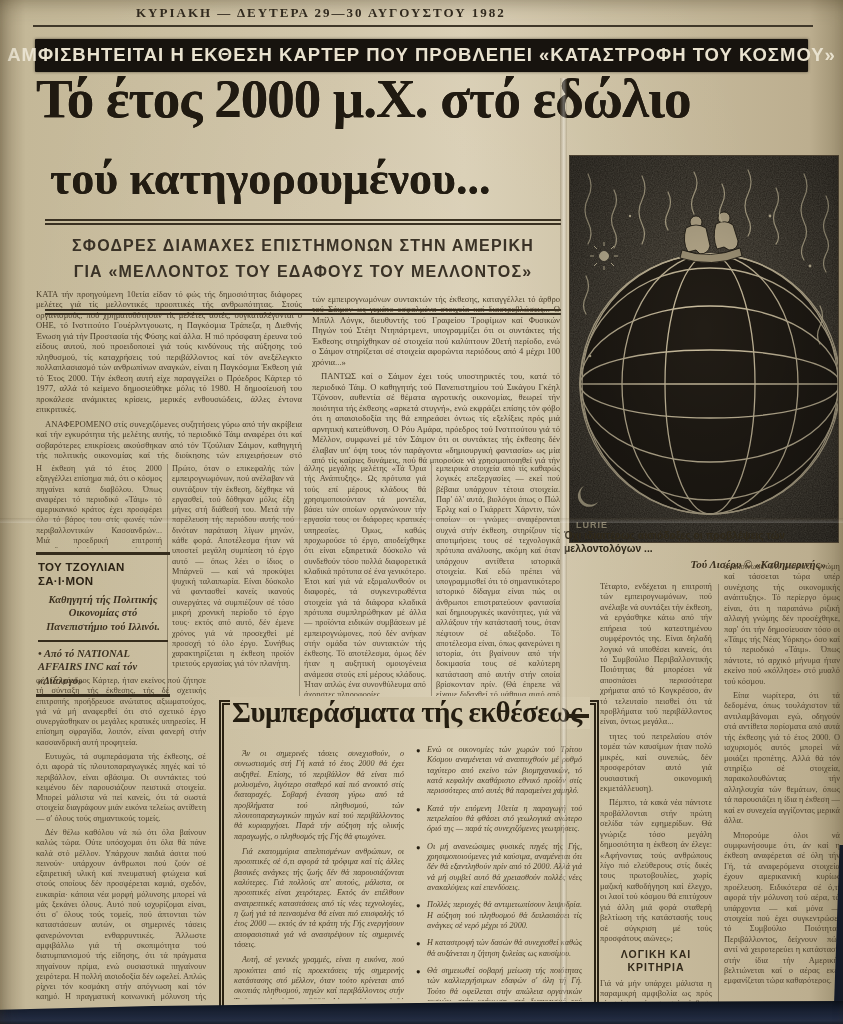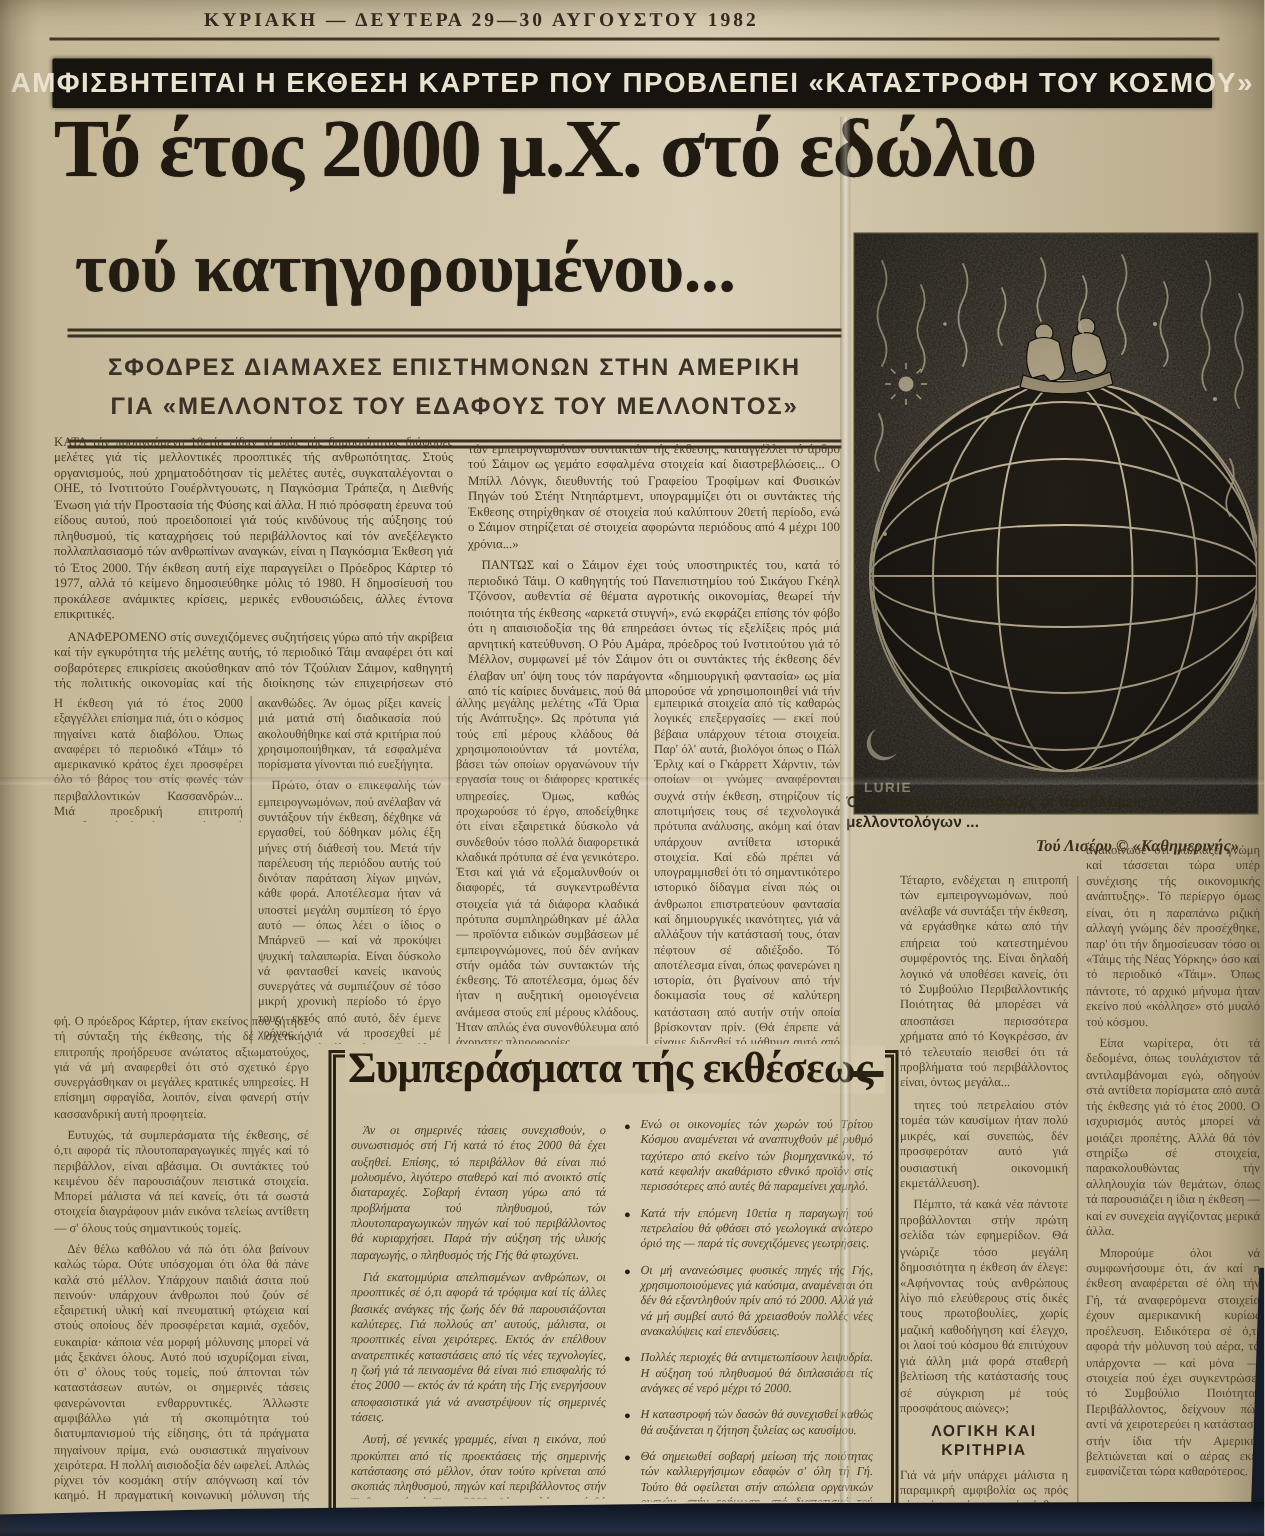--- a/index.html
+++ b/index.html
@@ -25,21 +25,21 @@
   .banner{position:absolute;left:35px;top:39px;width:773px;height:33px;background:#17130e;
     display:flex;align-items:center;justify-content:center;border-radius:1px;
     box-shadow:0 0 3px rgba(20,15,8,.6);}
   .banner span{font:700 18.5px/1 "Liberation Sans",sans-serif;color:#e9e2cf;letter-spacing:1px;white-space:nowrap;}
 
   .hl1{position:absolute;left:36px;top:70px;width:774px;font:700 55px/1.05 "Liberation Serif",serif;
     color:#201a11;letter-spacing:-1px;white-space:nowrap;text-shadow:0 0 .6px #201a11;}
   .hl2{position:absolute;left:50px;top:155px;font:700 46px/1.05 "Liberation Serif",serif;
     color:#221c12;letter-spacing:0;white-space:nowrap;text-shadow:0 0 .6px #221c12;}
 
-  .subtitle{position:absolute;left:45px;top:219px;width:512px;padding:8px 2px 7px;
+  .subtitle{position:absolute;left:45px;top:219px;width:512px;padding:8px 2px 23px;
     border-top:6px double #3a3122;border-bottom:6px double #3a3122;text-align:center;}
   .subtitle div{font:700 16px/1.65 "Liberation Sans",sans-serif;color:#3a3226;letter-spacing:1.2px;white-space:nowrap;}
 
   
   .col{position:absolute;overflow:hidden;text-align:justify;
     font:8.3px/1.24 "Liberation Serif",serif;color:#4a3e2a;}
   .col p{margin:0 0 4px;text-indent:9px;}
   .col p:first-child{text-indent:0;}
   .intro{font-size:8.6px;line-height:1.22;color:#463a26;}
   .vrule{position:absolute;width:1px;background:rgba(62,50,32,.42);}
@@ -108,29 +108,34 @@
     </div>
   <div class="col intro" style="left:312px;top:294px;width:248px;height:170px;">
       <p>τών εμπειρογνωμόνων συντακτών τής έκθεσης, καταγγέλλει τό άρθρο τού Σάιμον ως γεμάτο εσφαλμένα στοιχεία καί διαστρεβλώσεις... Ο Μπίλλ Λόνγκ, διευθυντής τού Γραφείου Τροφίμων καί Φυσικών Πηγών τού Στέητ Ντηπάρτμεντ, υπογραμμίζει ότι οι συντάκτες τής Έκθεσης στηρίχθηκαν σέ στοιχεία πού καλύπτουν 20ετή περίοδο, ενώ ο Σάιμον στηρίζεται σέ στοιχεία αφορώντα περιόδους από 4 μέχρι 100 χρόνια...»</p>
       <p>ΠΑΝΤΩΣ καί ο Σάιμον έχει τούς υποστηρικτές του, κατά τό περιοδικό Τάιμ. Ο καθηγητής τού Πανεπιστημίου τού Σικάγου Γκέηλ Τζόνσον, αυθεντία σέ θέματα αγροτικής οικονομίας, θεωρεί τήν ποιότητα τής έκθεσης «αρκετά στυγνή», ενώ εκφράζει επίσης τόν φόβο ότι η απαισιοδοξία της θά επηρεάσει όντως τίς εξελίξεις πρός μιά αρνητική κατεύθυνση. Ο Ρόυ Αμάρα, πρόεδρος τού Ινστιτούτου γιά τό Μέλλον, συμφωνεί μέ τόν Σάιμον ότι οι συντάκτες τής έκθεσης δέν έλαβαν υπ' όψη τους τόν παράγοντα «δημιουργική φαντασία» ως μία από τίς καίριες δυνάμεις, πού θά μπορούσε νά χρησιμοποιηθεί γιά τήν επίλυση τών προβλημάτων. «Όποιος κάνει μιά προβολή τού παρελθόντος στό μέλλον συμπεραίνει αναπόδευκτα ότι τό μέλλον θά είναι ζοφερό. Αλλά η ζωή δέν εξελίσσεται μ' αυτόν τόν τρόπο. Είμαι σίγουρος ότι οι μελλοντικές διορθωτικές επεμβάσεις θά απαλείψουν μερικούς από τούς σημερινούς κινδύνους».</p>
     </div>
 
   <div class="col" style="left:36px;top:464px;width:126px;height:84px;">
       <p>Η έκθεση γιά τό έτος 2000 εξαγγέλλει επίσημα πιά, ότι ο κόσμος πηγαίνει κατά διαβόλου. Όπως αναφέρει τό περιοδικό «Τάιμ» τό αμερικανικό κράτος έχει προσφέρει όλο τό βάρος του στίς φωνές τών περιβαλλοντικών Κασσανδρών... Μιά προεδρική επιτροπή προειδοποιεί, ότι έρχεται μέ γοργό ρυθμό η ημέρα, κατά τήν οποία δέν θά μπορούμε πιά νά αποτρέψουμε τήν παγκόσμια καταστρο-</p>
     </div>
 
+  <div class="authorbox">
+    <div class="aname">ΤΟΥ ΤΖΟΥΛΙΑΝ ΣΑ·Ι·ΜΟΝ</div>
+    <div class="arole">Καθηγητή τής Πολιτικής Οικονομίας στό Πανεπιστήμιο τού Ιλλινόι.</div>
+    <div class="asep"></div>
+    <div class="asrc">• Από τό NATIONAL AFFAIRS INC καί τόν «Διάλογο»</div>
+  </div>
 
   <div class="col" style="left:36px;top:676px;width:170px;height:328px;">
       <p>φή. Ο πρόεδρος Κάρτερ, ήταν εκείνος πού ζήτησε τή σύνταξη τής έκθεσης, τής δέ σχετικής επιτροπής προήδρευσε ανώτατος αξιωματούχος, γιά νά μή αναφερθεί ότι στό σχετικό έργο συνεργάσθηκαν οι μεγάλες κρατικές υπηρεσίες. Η επίσημη σφραγίδα, λοιπόν, είναι φανερή στήν κασσανδρική αυτή προφητεία.</p>
       <p>Ευτυχώς, τά συμπεράσματα τής έκθεσης, σέ ό,τι αφορά τίς πλουτοπαραγωγικές πηγές καί τό περιβάλλον, είναι αβάσιμα. Οι συντάκτες τού κειμένου δέν παρουσιάζουν πειστικά στοιχεία. Μπορεί μάλιστα νά πεί κανείς, ότι τά σωστά στοιχεία διαγράφουν μιάν εικόνα τελείως αντίθετη — σ' όλους τούς σημαντικούς τομείς.</p>
       <p>Δέν θέλω καθόλου νά πώ ότι όλα βαίνουν καλώς τώρα. Ούτε υπόσχομαι ότι όλα θά πάνε καλά στό μέλλον. Υπάρχουν παιδιά άσιτα πού πεινούν· υπάρχουν άνθρωποι πού ζούν σέ εξαιρετική υλική καί πνευματική φτώχεια καί στούς οποίους δέν προσφέρεται καμιά, σχεδόν, ευκαιρία· κάποια νέα μορφή μόλυνσης μπορεί νά μάς ξεκάνει όλους. Αυτό πού ισχυρίζομαι είναι, ότι σ' όλους τούς τομείς, πού άπτονται τών καταστάσεων αυτών, οι σημερινές τάσεις φανερώνονται ενθαρρυντικές. Άλλωστε αμφιβάλλω γιά τή σκοπιμότητα τού διατυμπανισμού τής είδησης, ότι τά πράγματα πηγαίνουν πρίμα, ενώ ουσιαστικά πηγαίνουν χειρότερα. Η πολλή αισιοδοξία δέν ωφελεί. Απλώς ρίχνει τόν κοσμάκη στήν απόγνωση καί τόν καημό. Η πραγματική κοινωνική μόλυνση τής σημερινής εποχής είναι οι ψευδείς κακές ειδήσεις — η δέ μόλυνση αυτή είναι καί η πιό επικίνδυνη.</p>
     </div>
 
   <div class="col" style="left:172px;top:464px;width:122px;height:232px;">
-      <p>ακανθώδες. Άν όμως ρίξει κανείς μιά ματιά στή διαδικασία πού ακολουθήθηκε καί στά κριτήρια πού χρησιμοποιήθηκαν, τά εσφαλμένα πορίσματα γίνονται πιό ευεξήγητα.</p>
       <p>Πρώτο, όταν ο επικεφαλής τών εμπειρογνωμόνων, πού ανέλαβαν νά συντάξουν τήν έκθεση, δέχθηκε νά εργασθεί, τού δόθηκαν μόλις έξη μήνες στή διάθεσή του. Μετά τήν παρέλευση τής περιόδου αυτής τού δινόταν παράταση λίγων μηνών, κάθε φορά. Αποτέλεσμα ήταν νά υποστεί μεγάλη συμπίεση τό έργο αυτό — όπως λέει ο ίδιος ο Μπάρνεϋ — καί νά προκύψει ψυχική ταλαιπωρία. Είναι δύσκολο νά φαντασθεί κανείς ικανούς συνεργάτες νά συμπιέζουν σέ τόσο μικρή χρονική περίοδο τό έργο τους· εκτός από αυτό, δέν έμενε χρόνος γιά νά προσεχθεί μέ προσοχή τό όλο έργο. Συνήθως χαρακτηρίζεται η έκθεση προϊόν τριετούς εργασίας γιά τόν πλανήτη.</p>
     </div>
 
   <div class="col" style="left:304px;top:464px;width:122px;height:232px;">
     <div>
         <p>άλλης μεγάλης μελέτης «Τά Όρια τής Ανάπτυξης». Ως πρότυπα γιά τούς επί μέρους κλάδους θά χρησιμοποιούνταν τά μοντέλα, βάσει τών οποίων οργανώνουν τήν εργασία τους οι διάφορες κρατικές υπηρεσίες. Όμως, καθώς προχωρούσε τό έργο, αποδείχθηκε ότι είναι εξαιρετικά δύσκολο νά συνδεθούν τόσο πολλά διαφορετικά κλαδικά πρότυπα σέ ένα γενικότερο. Έτσι καί γιά νά εξομαλυνθούν οι διαφορές, τά συγκεντρωθέντα στοιχεία γιά τά διάφορα κλαδικά πρότυπα συμπληρώθηκαν μέ άλλα — προϊόντα ειδικών συμβάσεων μέ εμπειρογνώμονες, πού δέν ανήκαν στήν ομάδα τών συντακτών τής έκθεσης. Τό αποτέλεσμα, όμως δέν ήταν η αυξητική ομοιογένεια ανάμεσα στούς επί μέρους κλάδους. Ήταν απλώς ένα συνονθύλευμα από άχρηστες πληροφορίες.</p>
       </div>
 
   </div>
 

